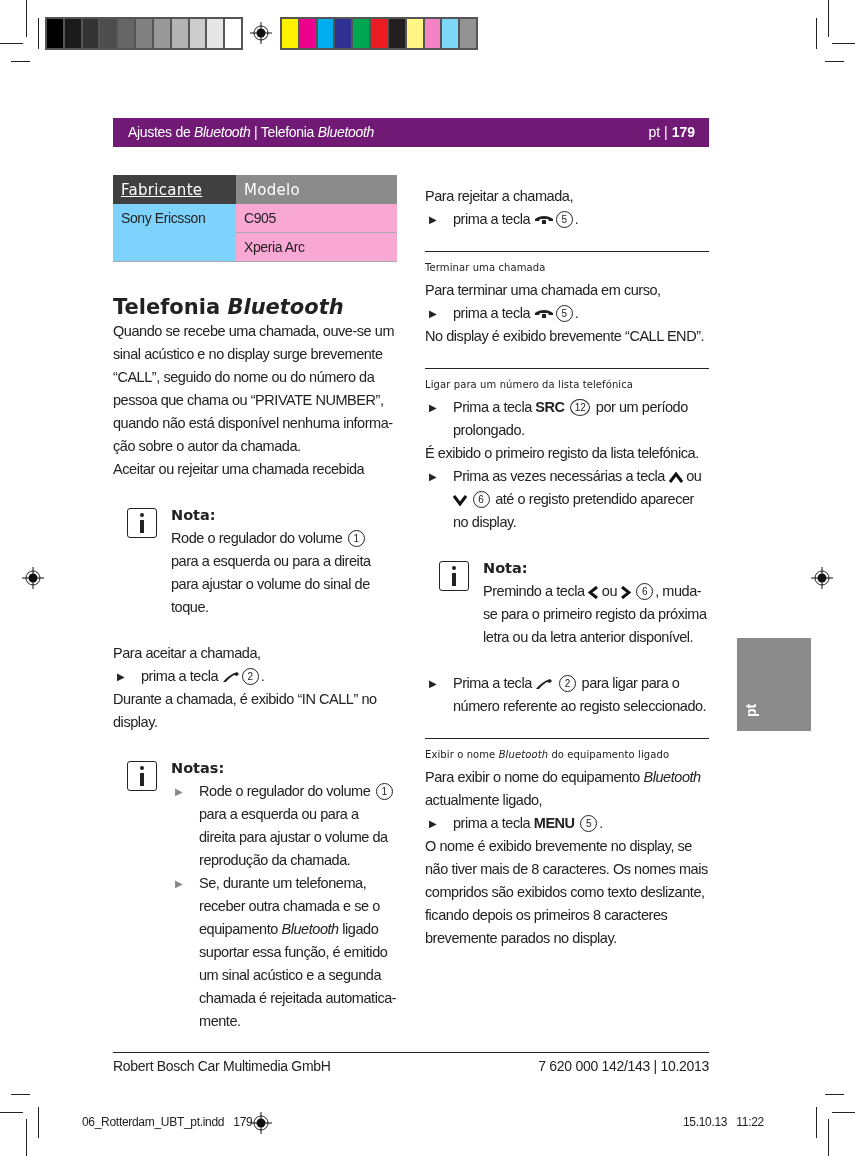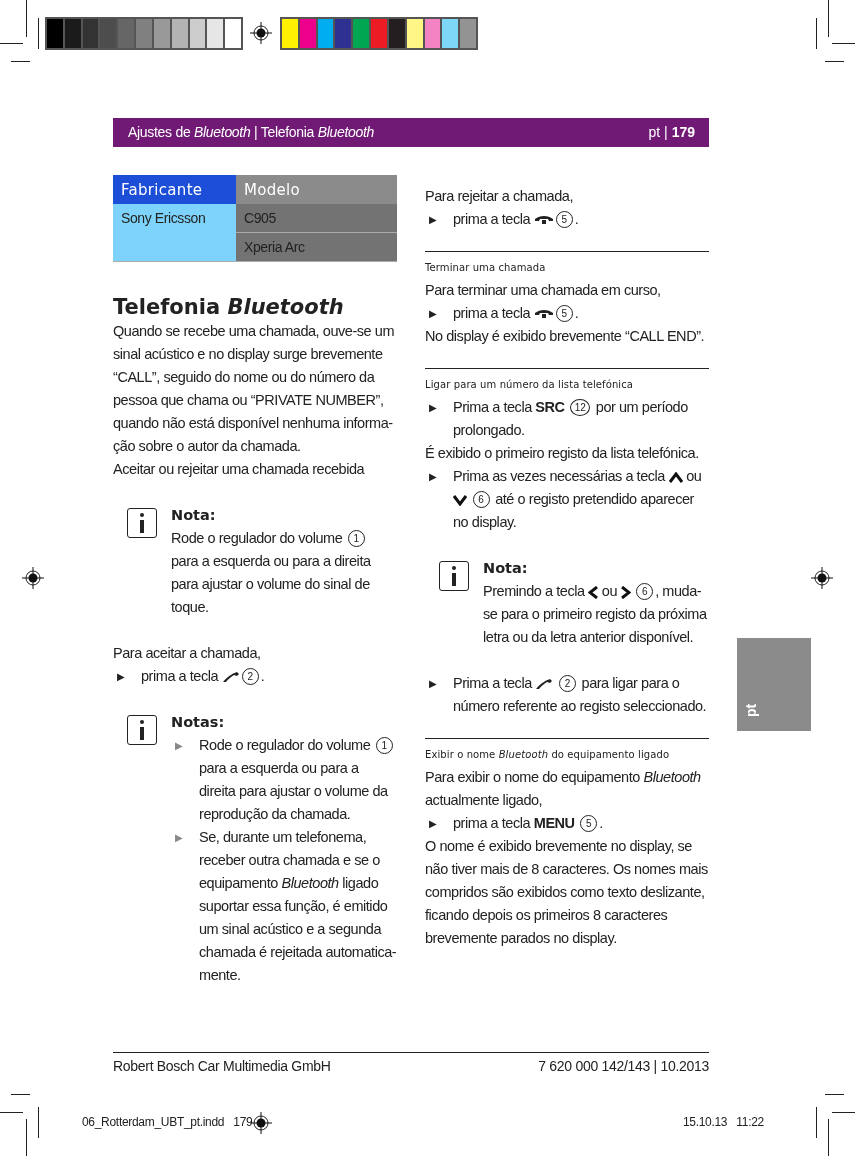--- a/index.html
+++ b/index.html
@@ -13,25 +13,25 @@
   .reg { position:absolute; width:22px; height:22px; }
   
   .header { position:absolute; left:113px; top:118px; width:596px; height:29px; background:#701a75; color:#fff;
             font-family:"Liberation Sans Narrow","Liberation Sans", sans-serif; font-size:14px; }
   .header .left { position:absolute; left:15px; top:6px; letter-spacing:-0.3px; }
   .header .right { position:absolute; right:14px; top:6px; }
   .header i { font-style:italic; }
   
   .tbl { position:absolute; left:113px; top:175px; width:284px; border-collapse:collapse; font-size:14px; }
   .tbl th { height:29px; text-align:left; font-weight:normal; color:#fff; font-size:15px; padding:0 8px; letter-spacing:0.3px; font-family:"DejaVu Sans", sans-serif; }
-  .tbl th.c1 { background:#1d4ed8; width:107px; }
+  .tbl th.c1 { background:#404040; width:107px;text-decoration:underline; }
   .tbl th.c2 { background:#8b8b8b; }
   .tbl td { padding:0 8px; height:28px; letter-spacing:-0.4px; }
   .tbl td.c1 { background:#7dd3fc; vertical-align:top; padding-top:6px; }
-  .tbl td.c2 { background:#737373; border-bottom:1px solid #aaa; }
+  .tbl td.c2 { background:#f9a8d4; border-bottom:1px solid #aaa; }
   
   .col { position:absolute; width:284px; font-size:14.5px; line-height:23px; letter-spacing:-0.45px; }
   .h1 { font-family:"DejaVu Sans", sans-serif; font-weight:bold; font-size:21px; letter-spacing:0; line-height:26px; }
   .h2 { font-family:"DejaVu Sans", sans-serif; font-weight:normal; font-size:10px; letter-spacing:0.1px; line-height:23px; }
   .rule { border-top:1px solid #222; }
   .bullet { position:relative; padding-left:28px; }
   .bullet::before { content:"\25B6"; position:absolute; left:4px; top:0; font-size:10px; }
   .bullet.grey::before { color:#888; }
   .circ { display:inline-block; width:15px; height:15px; border:1px solid #222; border-radius:50%; font-size:10px; line-height:15px; text-align:center; vertical-align:1px; letter-spacing:0; margin:0 2px; }
   .circ.w { width:18px; }
@@ -149,20 +149,21 @@
   <div class="note" style="margin-top:23px;">
     <span class="info-ic"></span>
     <div class="kw">Nota:</div>
     <div><span>Rode o regulador do volume </span><span class="circ">1</span><span> para a esquerda ou para a direita para ajustar o volume do sinal de toque.</span></div>
   </div>
 
   <div style="margin-top:23px;">Para aceitar a chamada,</div>
   <div class="bullet"><span>prima a tecla </span><svg class="ic" width="18" height="12" viewBox="0 0 18 12">
         <path d="M1 11 C4 7,9 3,15 1 L17 3 L15 5 L12 4 C9 6,6 8,4 11 Z" fill="#222"></path>
       </svg><span class="circ">2</span><span>.</span></div>
+  <div>Durante a chamada, é exibido “IN CALL” no display.</div>
 
   <div class="note" style="margin-top:23px;">
     <span class="info-ic"></span>
     <div class="kw">Notas:</div>
     <div class="bullet grey"><span>Rode o regulador do volume </span><span class="circ">1</span><span> para a esquerda ou para a direita para ajustar o volume da reprodução da chamada.</span></div>
     <div class="bullet grey"><span>Se, durante um telefonema, receber outra chamada e se o equipamento </span><i>Bluetooth</i><span> ligado suportar essa função, é emitido um sinal acústico e a segunda chamada é rejeitada automatica­mente.</span></div>
   </div>
 </div>
 
 <div class="col" style="left:425px;top:185px;">

